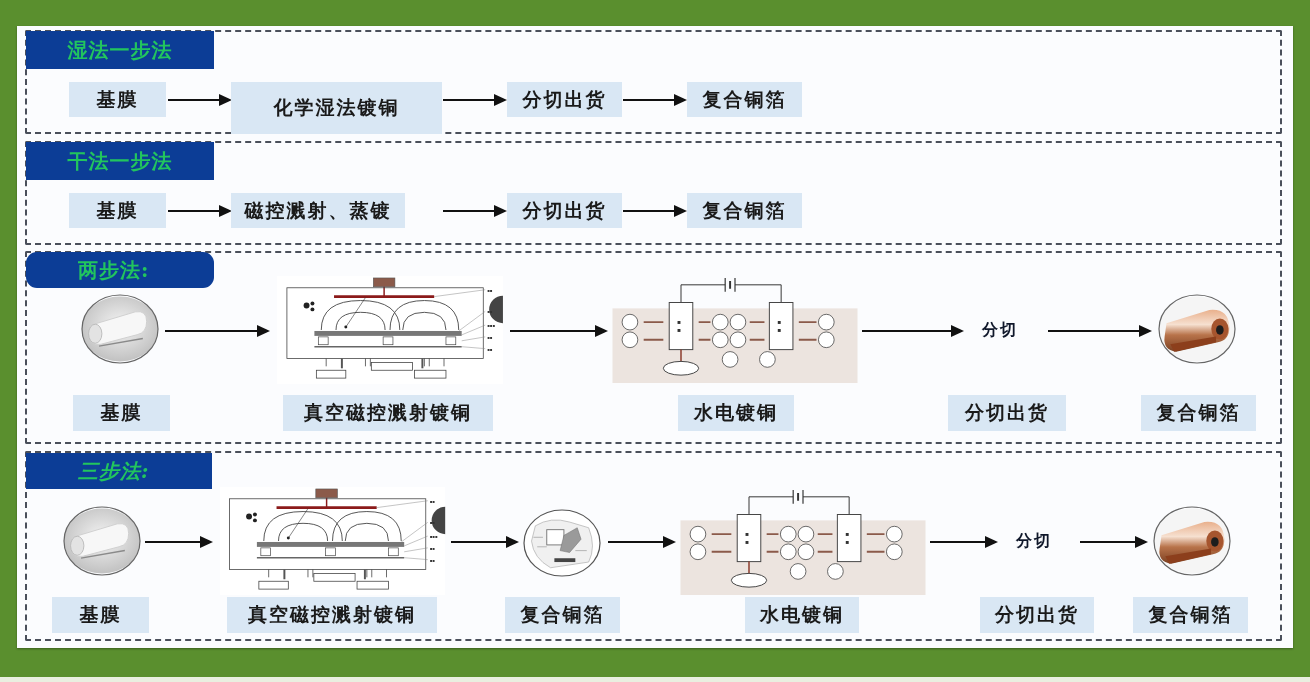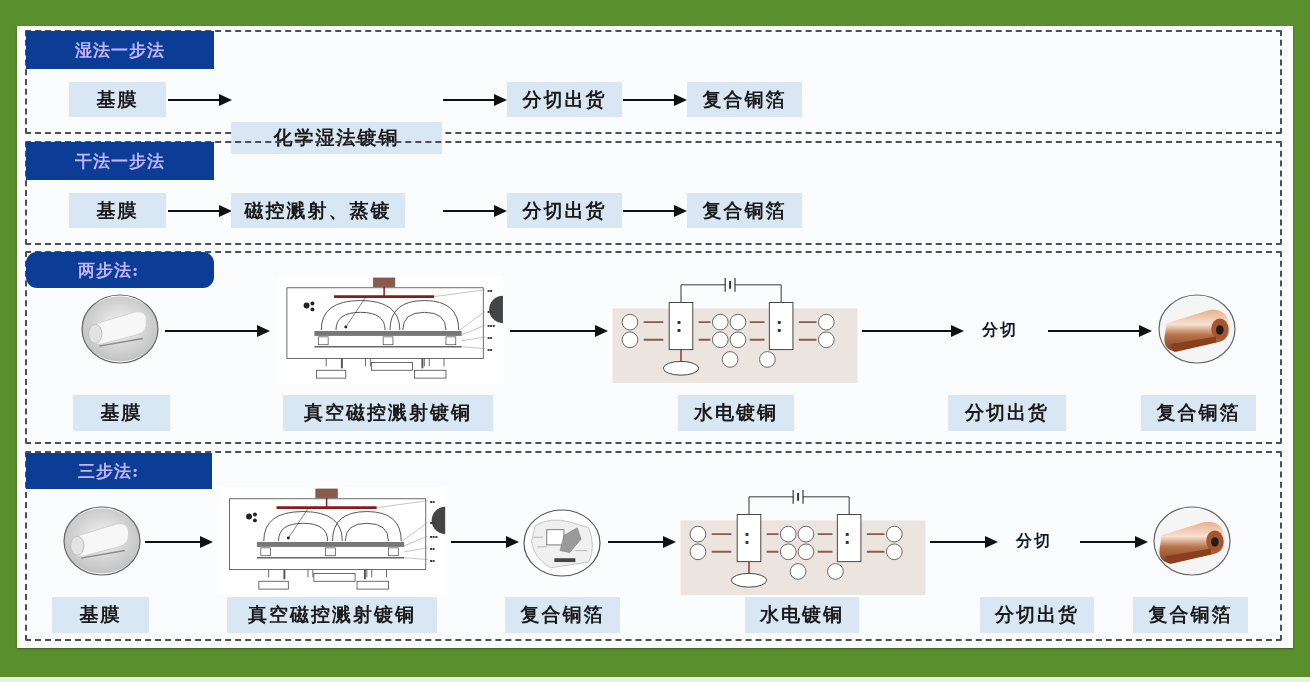--- a/index.html
+++ b/index.html
@@ -1,20 +1,20 @@
 <!DOCTYPE html>
 <html><head>
 <meta charset="utf-8">
 <style>
   html,body{margin:0;padding:0;}
   body{width:1310px;height:682px;background:#5a8f2e;position:relative;overflow:hidden;font-family:"DejaVu Serif",serif;}
   .panel{position:absolute;left:17px;top:26px;width:1276px;height:622px;background:#fbfcfe;box-shadow:0 1px 2px rgba(0,0,0,.35);}
   .bottom-strip{position:absolute;left:0;top:677px;width:1310px;height:5px;background:#e9efe0;}
   .sec{position:absolute;border:2px dashed #4a4f5a;border-radius:2px;box-sizing:border-box;}
-  .sec-title{position:absolute;background:#0c3d96;color:#c4b5fd;font-weight:bold;font-size:17px;letter-spacing:1px;display:flex;align-items:center;justify-content:center;box-sizing:border-box;}
+  .sec-title{position:absolute;background:#0c3d96;color:#22c55e;font-weight:bold;font-size:20px;letter-spacing:1px;display:flex;align-items:center;justify-content:center;box-sizing:border-box;}
   .box{position:absolute;background:#d9e7f4;color:#1a1a1a;font-weight:bold;font-size:19px;display:flex;align-items:center;justify-content:center;letter-spacing:2px;}
   .plain{position:absolute;color:#0f172a;font-weight:bold;font-size:16px;letter-spacing:2px;}
   .arrow{position:absolute;height:2px;background:#111;}
   .arrow::after{content:"";position:absolute;right:-2px;top:-5px;border-left:13px solid #111;border-top:6px solid transparent;border-bottom:6px solid transparent;}
   .img{position:absolute;}
 </style>
 </head>
 <body>
 
 <div class="panel"></div>
@@ -124,21 +124,21 @@
       <rect x="34" y="52" width="22" height="4" fill="#444"></rect>
       <path d="M16 40 H26 M12 30 H22 M56 44 H68" stroke="#888" stroke-width=".6"></path>
     </symbol>
   </defs>
 </svg>
 
 <div class="sec" style="left:25px;top:30px;width:1257px;height:104px;"></div>
 <div class="sec-title" style="left:26px;top:31px;width:188px;height:38px;">湿法一步法</div>
 <div class="box" style="left:69px;top:82px;width:97px;height:35px;">基膜</div>
 <div class="arrow" style="left:168px;top:99px;width:62px;"></div>
-<div class="box" style="left:231px;top:82px;width:211px;height:32px;margin-top:40px;">化学湿法镀铜</div>
+<div class="box" style="left:231px;top:82px;width:211px;height:52px;">化学湿法镀铜</div>
 <div class="arrow" style="left:443px;top:99px;width:62px;"></div>
 <div class="box" style="left:507px;top:82px;width:115px;height:35px;">分切出货</div>
 <div class="arrow" style="left:623px;top:99px;width:62px;"></div>
 <div class="box" style="left:687px;top:82px;width:115px;height:35px;">复合铜箔</div>
 
 <div class="sec" style="left:25px;top:141px;width:1257px;height:104px;"></div>
 <div class="sec-title" style="left:26px;top:142px;width:188px;height:38px;font-family:Liberation Serif, serif;">干法一步法</div>
 <div class="box" style="left:69px;top:193px;width:97px;height:35px;">基膜</div>
 <div class="arrow" style="left:168px;top:210px;width:62px;"></div>
 <div class="box" style="left:231px;top:193px;width:174px;height:35px;">磁控溅射、蒸镀</div>
@@ -170,21 +170,21 @@
     <ellipse cx="40" cy="36" rx="38" ry="34" fill="none" stroke="#666" stroke-width="1.2"></ellipse>
   </svg>
 
 <div class="box" style="left:73px;top:395px;width:97px;height:36px;">基膜</div>
 <div class="box" style="left:283px;top:395px;width:210px;height:36px;">真空磁控溅射镀铜</div>
 <div class="box" style="left:678px;top:395px;width:116px;height:36px;">水电镀铜</div>
 <div class="box" style="left:948px;top:395px;width:118px;height:36px;">分切出货</div>
 <div class="box" style="left:1141px;top:395px;width:115px;height:36px;">复合铜箔</div>
 
 <div class="sec" style="left:25px;top:451px;width:1257px;height:190px;"></div>
-<div class="sec-title" style="left:26px;top:453px;width:186px;height:36px;justify-content:flex-start;padding-left:52px;">三步法:</div>
+<div class="sec-title" style="left:26px;top:453px;width:186px;height:36px;justify-content:flex-start;padding-left:52px;font-style:italic;">三步法:</div>
 
 <svg class="img" style="left:62px;top:505px" width="80" height="72">
     <use href="#film-roll"></use>
     <ellipse cx="40" cy="36" rx="38" ry="34" fill="none" stroke="#666" stroke-width="1.2"></ellipse>
   </svg>
 <div class="arrow" style="left:145px;top:541px;width:66px;"></div>
 <svg class="img" style="left:215px;top:487px" width="235" height="108" viewBox="0 0 230 110">
     <use href="#sputter"></use>
   </svg>
 <div class="arrow" style="left:451px;top:541px;width:66px;"></div>

